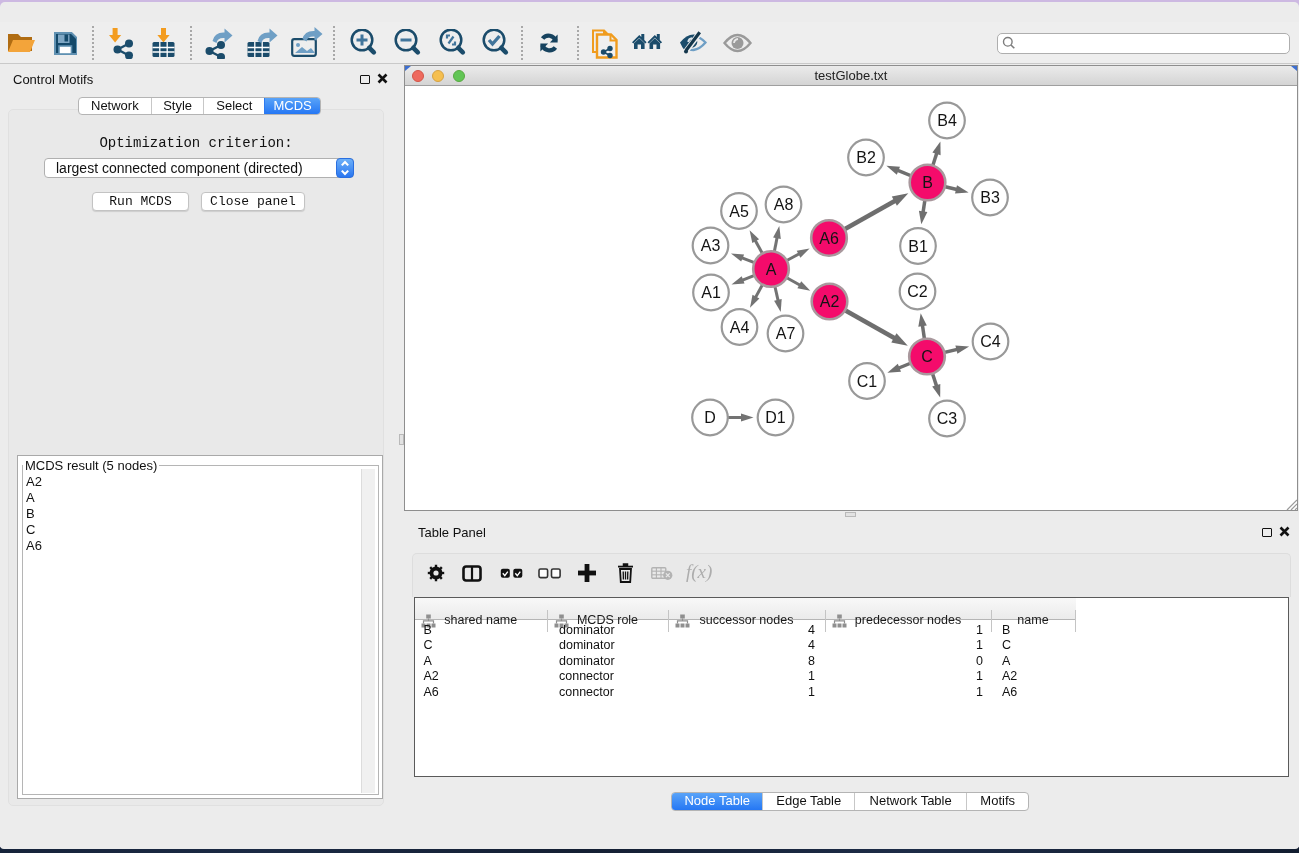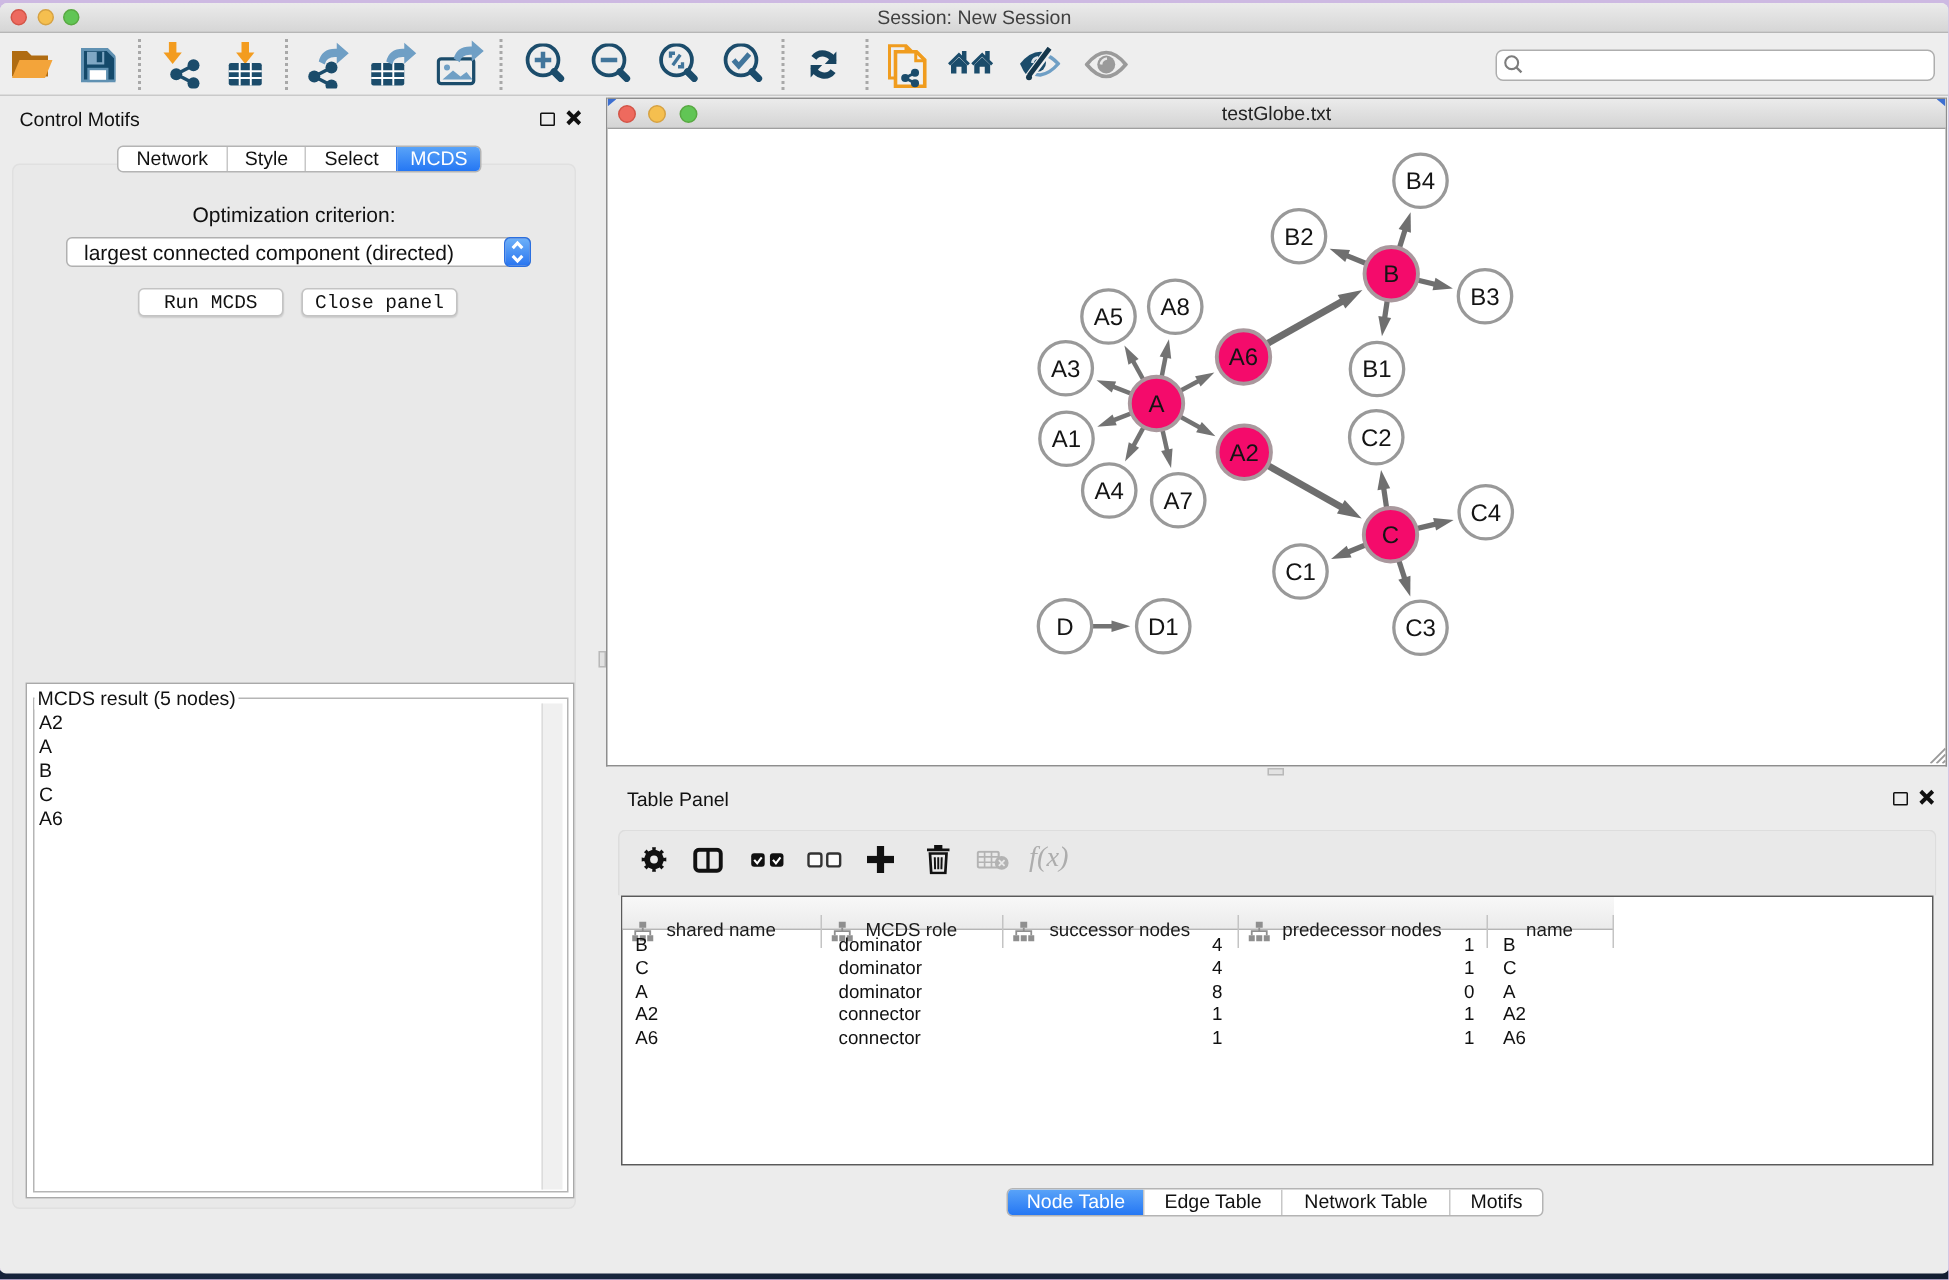--- a/index.html
+++ b/index.html
@@ -47,21 +47,21 @@
   background:#e9e9e9; border-radius:5px; border:1px solid #e0e0e0; }
 
 .seg { position:absolute; display:flex; height:18px; background:#fff;
   border:1px solid #b4b4b4; border-radius:4px; overflow:hidden; }
 .seg div { height:100%; line-height:16px; font-size:13px; color:#111; text-align:center;
   border-left:1px solid #c7c7c7; }
 .seg div:first-child { border-left:none; }
 .seg div.sel { background:linear-gradient(#59a3f8,#2577f4); color:#fff; border-left-color:#2d7af0; }
 #cp-tabs { left:78px; top:33px; width:243px; }
 #cp-tabs .t1{width:72px;} #cp-tabs .t2{width:53px;} #cp-tabs .t3{width:61px;} #cp-tabs .t4{width:56px;}
-#opt-label { position:absolute; left:0; top:71px; width:392px; text-align:center; font-size:14px; color:#111; }
+#opt-label { position:absolute; left:0; top:71px; width:392px; text-align:center; font-size:14px; color:#111;font-family:Liberation Mono, monospace; }
 #dropdown { position:absolute; left:44px; top:94px; width:310px; height:20px; background:#fff;
   border:1px solid #b0b0b0; border-radius:4px; font-size:14px; color:#111; line-height:18px;
   padding-left:11px; }
 #dd-step { position:absolute; right:-1px; top:-1px; width:18px; height:20px; border-radius:4px;
   background:linear-gradient(#6db0f8,#2a76f0); border:1px solid #2a6fe0; }
 .btn { position:absolute; height:19px; background:#fff; border:1px solid #c3c3c3; border-radius:4px;
   font-size:13px; color:#111; text-align:center; line-height:17px;
   box-shadow:0 1px 1px rgba(0,0,0,0.12);font-family:Liberation Mono, monospace; }
 #btn-run { left:92px; top:128px; width:97px; }
 #btn-close { left:201px; top:128px; width:104px; }
@@ -105,26 +105,20 @@
 #tp-tabs { left:267px; top:272px; width:358px; height:19px; }
 #tp-tabs div { font-size:13px; }
 #tp-tabs .t1{width:91px;} #tp-tabs .t2{width:92px;} #tp-tabs .t3{width:113px;} #tp-tabs .t4{width:62px;}
 
 .vdiv-handle { position:absolute; background:#e2e2e2; border:1px solid #b9b9b9; }
 </style>
 </head>
 <body>
 <div id="desktop-bottom"></div>
 <div id="appwin">
-  <div id="titlebar">
-    <div class="tl" id="tl-r"></div>
-      <div class="tl" id="tl-y"></div>
-      <div class="tl" id="tl-g"></div>
-    <div id="title-text">Session: New Session</div>
-  </div>
   <div id="toolbar">
     <div class="tsep" style="left:92px"></div>
     <div class="tsep" style="left:190px"></div>
     <div class="tsep" style="left:333px"></div>
     <div class="tsep" style="left:521px"></div>
     <div class="tsep" style="left:577px"></div>
     <div id="toolbar-icons">
 <svg style="position:absolute;left:7px;top:8px" width="30" height="27" viewBox="0 0 30 27">
           <path d="M1,4 h10 l3,3 h11 v14 h-24 z" fill="#b06c12"></path>
           <path d="M1,22 l5,-12 h22 l-5,12 z" fill="#f3a43a"></path>

